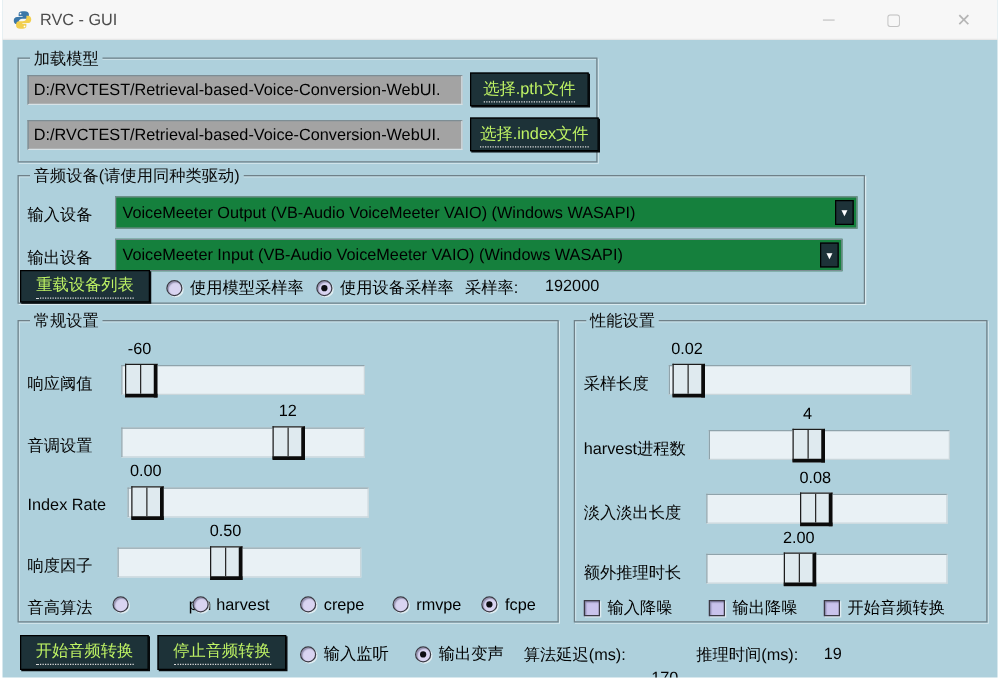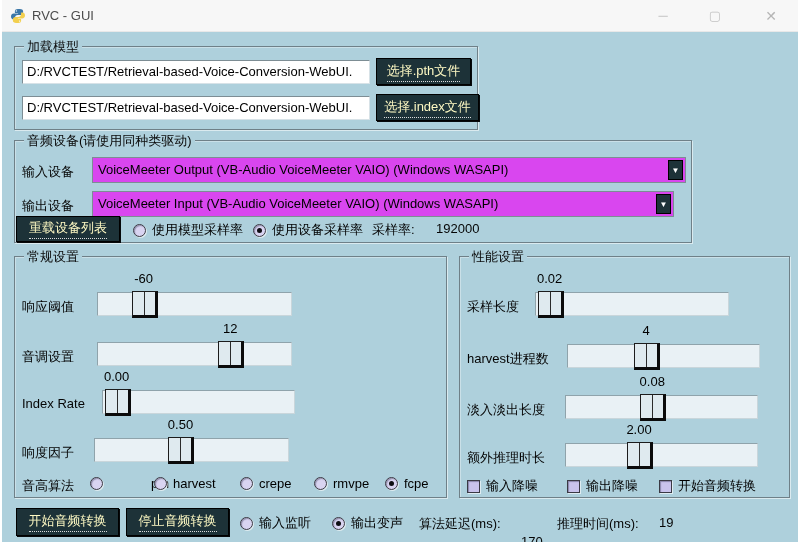--- a/index.html
+++ b/index.html
@@ -10,27 +10,27 @@
   
   .titlebar { position:absolute; left:-2px; top:0; width:800px; height:32px; background:#f7f7f7; border-bottom:1px solid #e8e8e8; }
   .titlebar .appicon { position:absolute; left:10px; top:8px; width:16px; height:16px; }
   .titlebar .title { position:absolute; left:32px; top:8px; color:#4c4c4c; font-size:13px; }
   .wctl { position:absolute; top:0; height:32px; width:46px; text-align:center; line-height:32px; color:#c3c3c3; font-size:13px; }
   .wctl.min { left:640px; } .wctl.max { left:692px; } .wctl.close { left:744px; width:54px; color:#b5b5b5; font-size:14px; }
   
   .group { position:absolute; border:1px solid #6f8088; box-shadow:1px 1px 0 rgba(255,255,255,.55), inset 1px 1px 0 rgba(255,255,255,.35); }
   .legend { position:absolute; top:-9px; left:9px; background:#aed0dc; padding:0 3px; font-size:13px; color:#0a0a0a; white-space:nowrap; }
   
-  .field { position:absolute; background:#ffffff; border:1px solid #7d8d94; border-right-color:#d7e2e7; border-bottom-color:#d7e2e7;
+  .field { position:absolute; background:#a3a3a3; border:1px solid #7d8d94; border-right-color:#d7e2e7; border-bottom-color:#d7e2e7;
            padding:3px 16px 0 4px; white-space:nowrap; overflow:hidden; color:#000; }
-  .combo { position:absolute; background:#d946ef; border:1px solid #7d8d94; padding:4px 20px 0 5px; white-space:nowrap; overflow:hidden; }
+  .combo { position:absolute; background:#15803d; border:1px solid #7d8d94; padding:4px 20px 0 5px; white-space:nowrap; overflow:hidden; }
   .combo .arrow { position:absolute; right:2px; top:2px; bottom:2px; width:15px; background:#1d3238; color:#fff;
                   font-size:8px; line-height:20px; text-align:center; border:1px solid #000; }
   
-  .dbtn { position:absolute; background:#1d3238; color:#fef9c3; border:1px solid #000; box-shadow:1px 1px 0 #06090b;
+  .dbtn { position:absolute; background:#1d3238; color:#bef264; border:1px solid #000; box-shadow:1px 1px 0 #06090b;
           text-align:center; font-size:13px; display:flex; align-items:center; justify-content:center; white-space:nowrap; }
   .dbtn span { border-bottom:1px dotted #dcdcdc; padding-bottom:1px; }
   
   .slabel { position:absolute; white-space:nowrap; color:#050505; }
   .track { position:absolute; height:24px; background:#e9f1f5; border:1px solid #8fa3ab; border-bottom-color:#c9d6db; border-right-color:#c9d6db; }
   .handle { position:absolute; top:-2px; width:26px; height:27px; background:#dfeaef;
             border-top:1px solid #1c1c1c; border-left:1px solid #1c1c1c; border-right:3px solid #0b0b0b; border-bottom:3px solid #0b0b0b; }
   .handle::after { content:""; position:absolute; left:50%; top:0; bottom:0; width:1px; background:#2a2a2a; }
   .handle .val { position:absolute; bottom:29px; left:50%; transform:translateX(-50%); white-space:nowrap; color:#000; }
   
@@ -98,21 +98,21 @@
     <span>使用设备采样率</span>
   </div>
   <span class="txt" style="left:370px;top:221px;">采样率:</span>
   <span class="txt" style="left:434px;top:221px;">192000</span>
 
   <div class="group" style="left:12px;top:256px;width:433px;height:242px;">
     <span class="legend">常规设置</span>
   </div>
   <span class="slabel" style="left:20px;top:298px;">响应阈值</span>
   <div class="track" style="left:95px;top:292px;width:195px;">
-    <div class="handle" style="left: calc(1% - 0.26px); margin-left: 32px;">
+    <div class="handle" style="left: calc(1% - 0.26px);">
         <span class="val">-60</span>
       </div>
   </div>
   <span class="slabel" style="left:20px;top:348px;">音调设置</span>
   <div class="track" style="left:95px;top:342px;width:195px;">
     <div class="handle" style="left: calc(72% - 18.72px);">
         <span class="val">12</span>
       </div>
   </div>
   <span class="slabel" style="left:20px;top:396px;">Index Rate</span>

